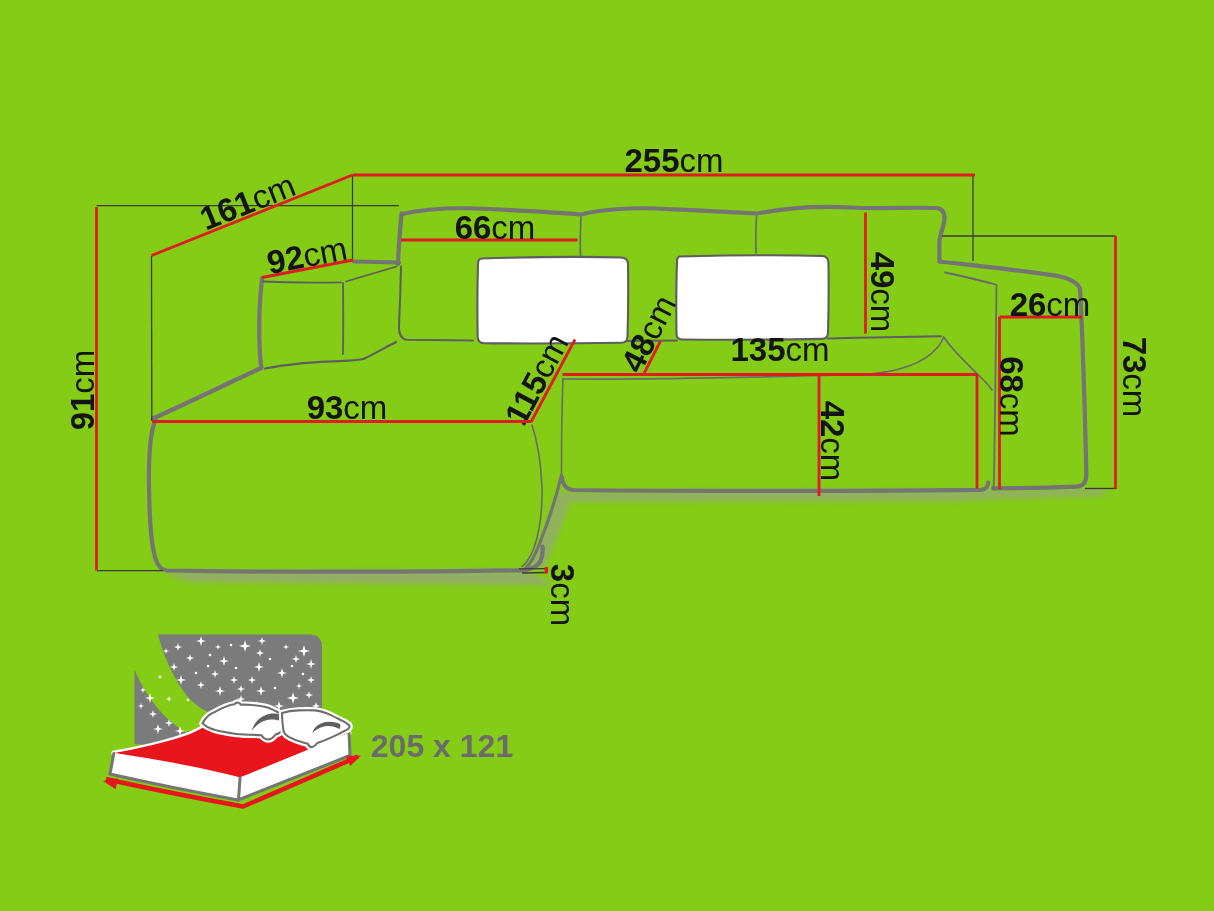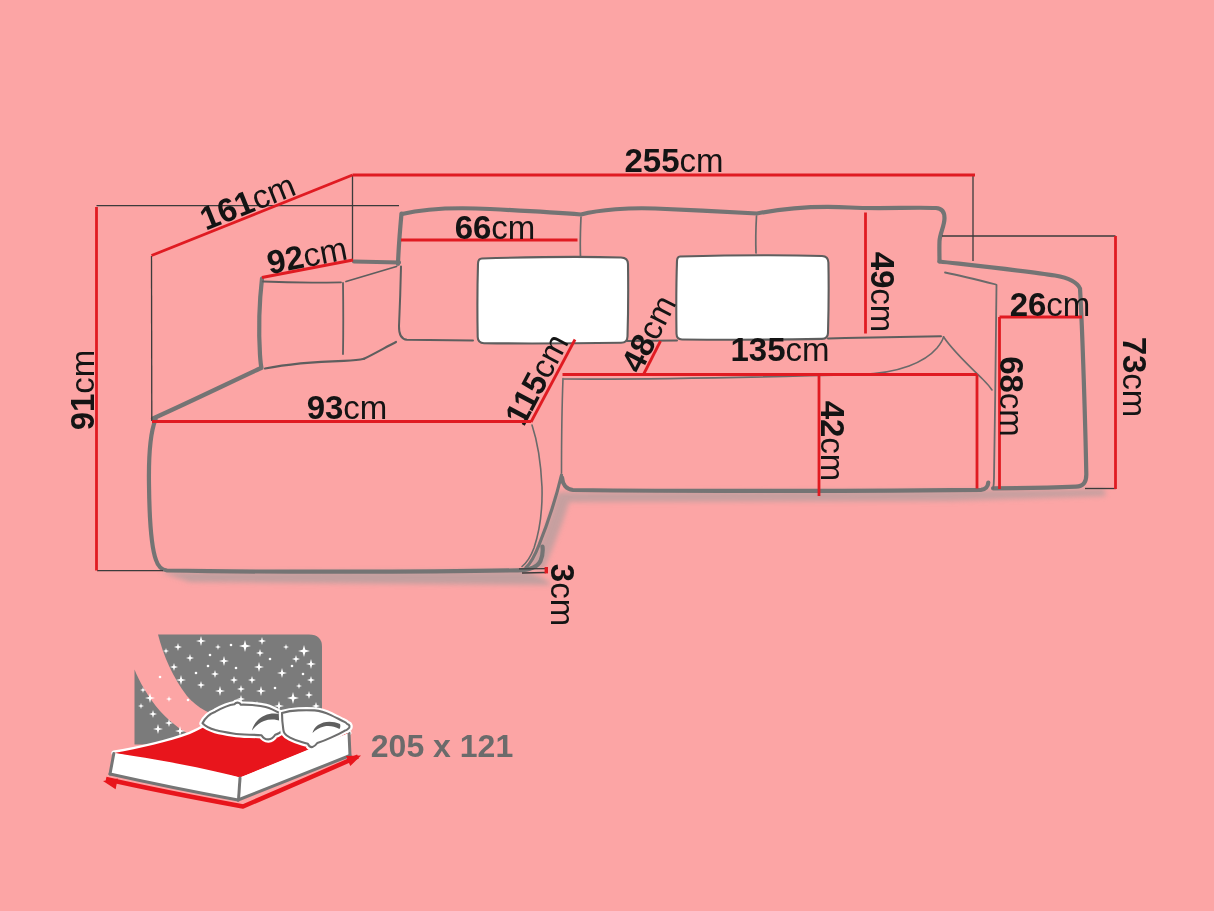--- a/index.html
+++ b/index.html
@@ -1,16 +1,16 @@
 <!DOCTYPE html>
 <html><head>
 <meta charset="utf-8">
 <style>
   html,body{margin:0;padding:0;background:#fff;}
-  .page{width:1214px;height:911px;background:#fca5a5;position:relative;overflow:hidden;}
+  .page{width:1214px;height:911px;background:#84cc16;position:relative;overflow:hidden;}
   svg{display:block;}
   text{font-family:"Liberation Sans", sans-serif;}
 </style>
 </head>
 <body>
 <div class="page">
 <svg width="1214" height="911" viewBox="0 0 1214 911">
 <defs>
   <filter id="soft" x="-40%" y="-40%" width="180%" height="180%">
     <feGaussianBlur stdDeviation="2.6"></feGaussianBlur>

